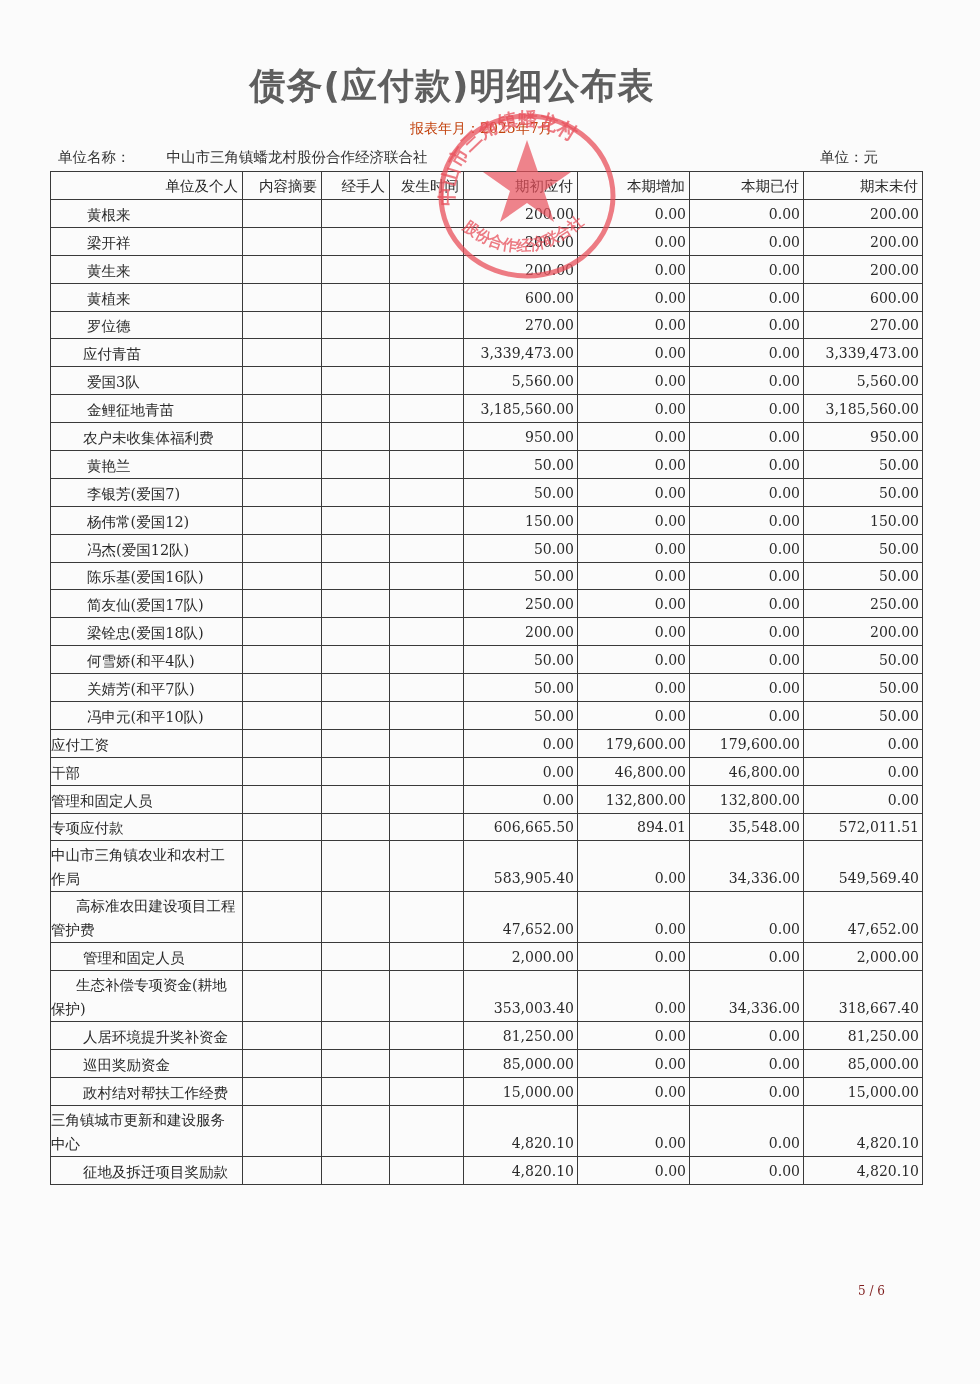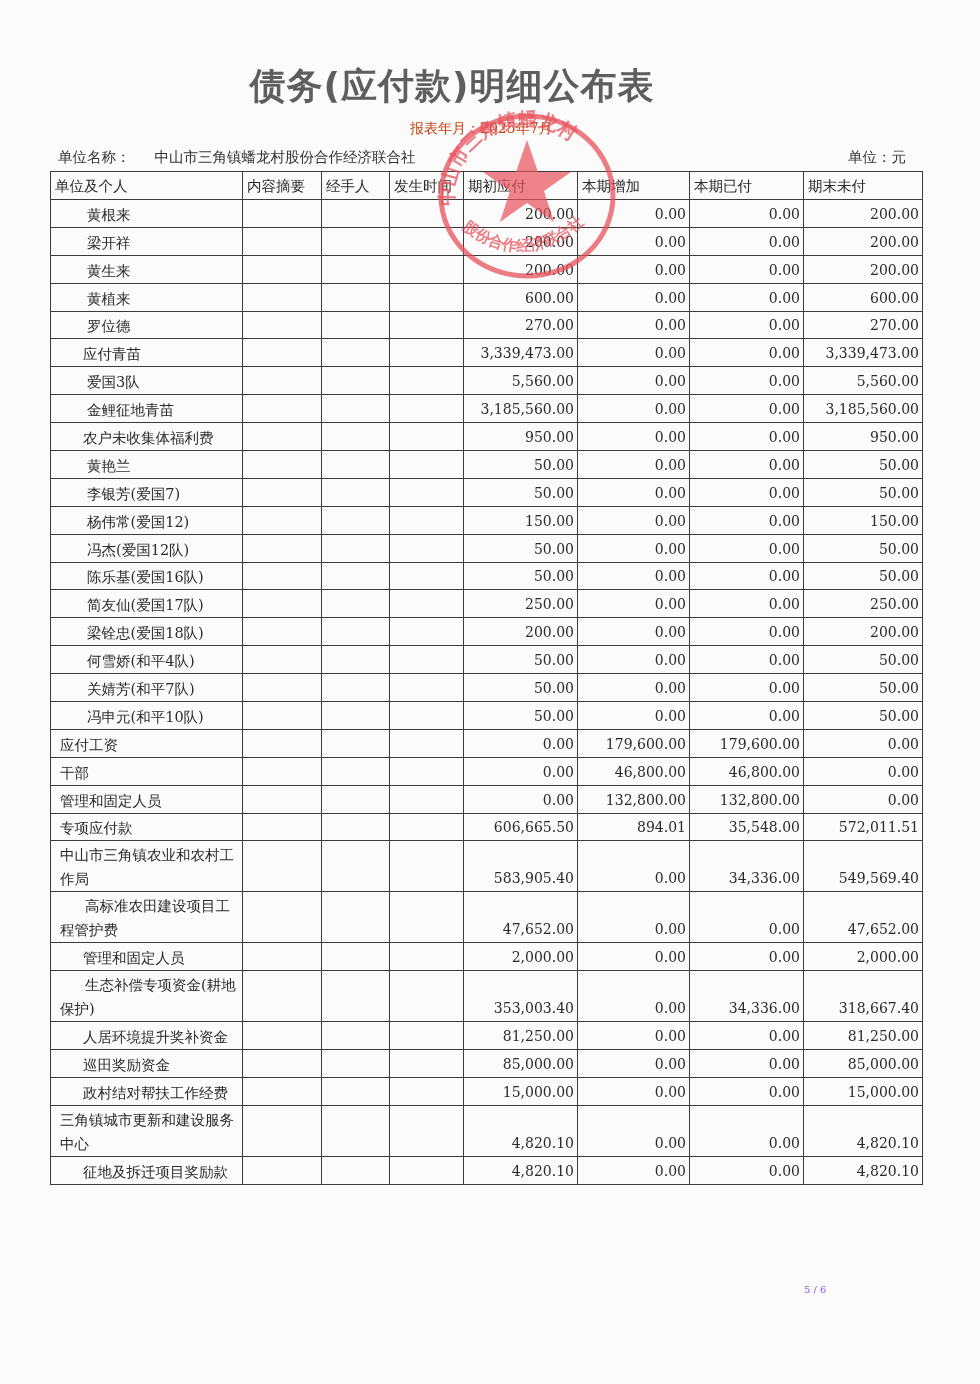--- a/index.html
+++ b/index.html
@@ -7,41 +7,41 @@
     width: 980px; height: 1384px; background: #fbfbfb; position: relative;
     font-family: "DejaVu Serif", "Liberation Serif", serif; color: #2a2a2a; overflow: hidden;
   }
   .title {
     position: absolute; left: 0; top: 62px; width: 904px; text-align: center;
     font-family: "DejaVu Sans", "Liberation Sans", sans-serif;
     font-size: 36px; font-weight: bold; color: #5e5e5e; letter-spacing: 1px;
   }
   .period { position: absolute; left: 410px; top: 120px; font-size: 14px; color: #c2410c; }
   .unit-name { position: absolute; left: 58px; top: 148px; font-size: 14.5px; color: #333; }
-  .unit-name .lbl { margin-right: 24px; }
-  .currency { position: absolute; left: 848px; top: 148px; font-size: 14.5px; color: #333; }
+  .unit-name .lbl { margin-right: 36px; }
+  .currency { position: absolute; left: 820px; top: 148px; font-size: 14.5px; color: #333; }
   table.ledger {
     position: absolute; left: 50px; top: 171px; width: 872px;
     border-collapse: collapse; table-layout: fixed; font-size: 14.5px;
   }
   table.ledger th, table.ledger td {
     border: 1.4px solid #3a3a3a; padding: 0 4px; height: 26.9px; line-height: 26px;
     vertical-align: bottom; overflow: hidden; white-space: nowrap;
   }
-  table.ledger th { font-weight: normal; text-align: left; vertical-align: middle; height: 27px; }
-  table.ledger td.name { text-align: left; white-space: normal; line-height: 24px; padding-left: 9px; }
+  table.ledger th { font-weight: normal; text-align: right; vertical-align: middle; height: 27px; }
+  table.ledger td.name { text-align: left; white-space: normal; line-height: 24px; padding-left: 0; }
   table.ledger td.name.l1 { padding-left: 32px; }
   table.ledger td.name.l2 { padding-left: 36px; }
   table.ledger td.name.wrapind { text-indent: 25px; margin-top: 21px; }
   table.ledger td.num { text-align: right; padding-right: 3px; font-family: "DejaVu Serif", serif; font-size: 14px; }
   table.ledger tr.tall td { height: 50px; }
   .stamp {
     position: absolute; left: 432px; top: 110px; width: 190px; height: 172px; pointer-events: none;
   }
-  .page-num { position: absolute; left: 804px; top: 1284px; font-size: 10px; color: #8b5cf6; }
+  .page-num { position: absolute; left: 858px; top: 1284px; font-size: 12px; color: #7f1d1d; }
 </style>
 </head>
 <body>
 
 <div class="title">债务(应付款)明细公布表</div>
 
 <div class="period">
   <span>报表年月：</span><span>2025年7月</span>
 </div>
 

